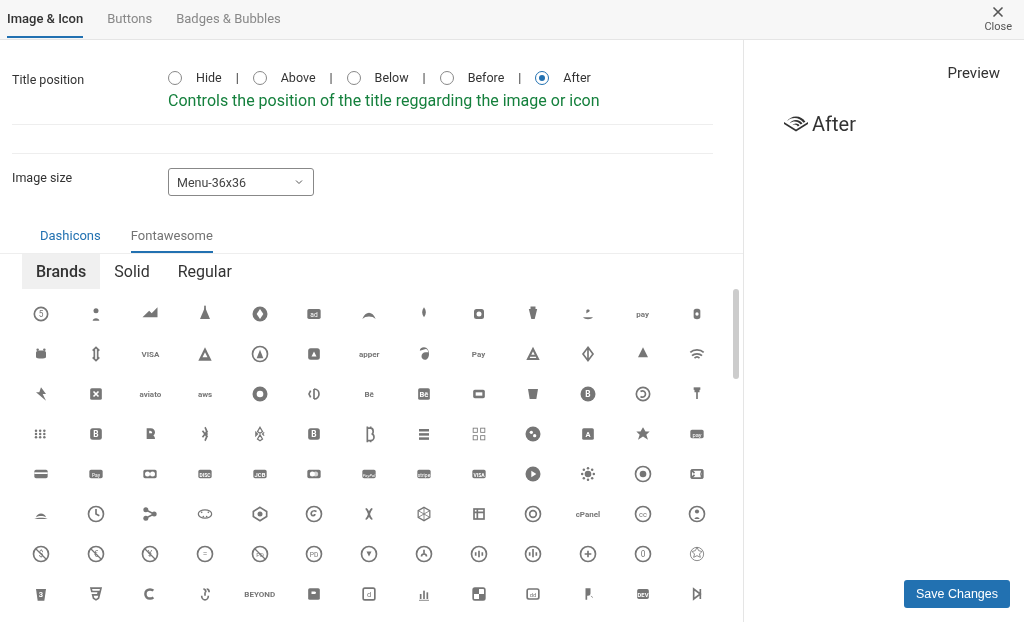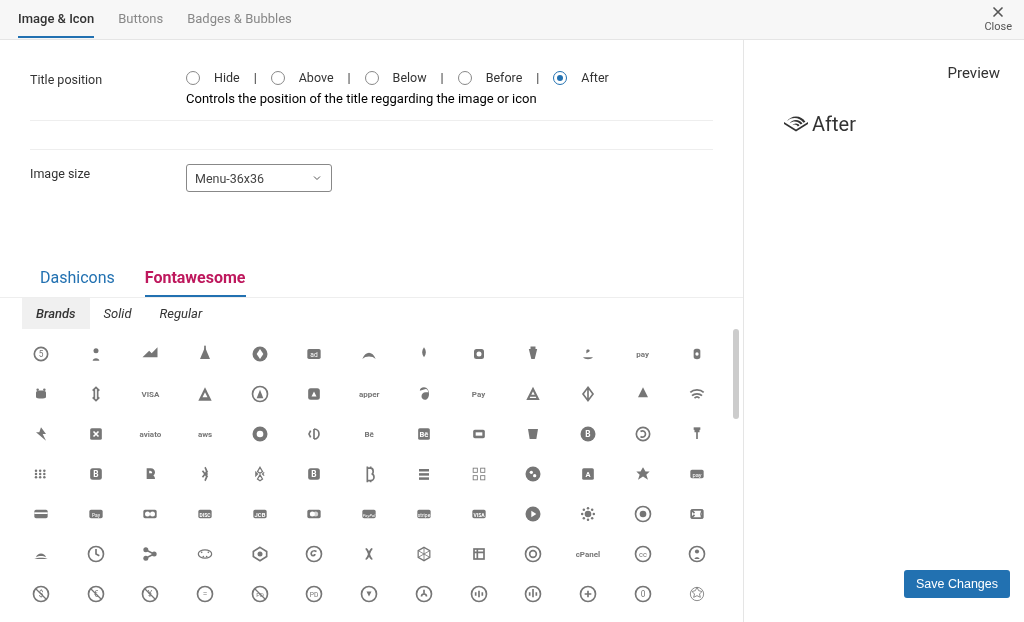--- a/index.html
+++ b/index.html
@@ -1,64 +1,64 @@
 <!DOCTYPE html>
 <html><head>
 <meta charset="utf-8">
 <style>
 * { box-sizing: border-box; margin: 0; padding: 0; }
 body { font-family: -apple-system, BlinkMacSystemFont, "Segoe UI", Roboto, sans-serif; font-size: 13px; color: #333; background: #fff; width: 1024px; height: 622px; overflow: hidden; position: relative; }
 
-.topbar { height: 40px; background: #f7f7f7; border-bottom: 1px solid #e5e5e5; display: flex; align-items: center; padding: 0 18px; position: relative; }
+.topbar { height: 40px; background: #f7f7f7; border-bottom: 1px solid #e5e5e5; display: flex; align-items: center; padding: 0 7px; position: relative; }
 .tabs { display: flex; gap: 24px; }
 .tab { color: #888; padding: 10px 0; cursor: pointer; font-size: 13px; }
 .tab.active { color: #333; font-weight: 500; border-bottom: 2px solid #2271b1; }
 .close-wrap { position: absolute; right: 12px; top: 4px; text-align: center; cursor: pointer; color: #555; }
 .close-wrap svg { width: 16px; height: 16px; display: block; margin: 0 auto; }
 .close-wrap .lbl { font-size: 11px; }
 
 .main { display: flex; height: calc(100% - 40px); }
 .left { flex: 1; border-right: 1px solid #e5e5e5; overflow: hidden; position: relative; }
 .right { width: 280px; padding: 24px; text-align: right; }
 
-.form-area { padding: 26px 30px 10px 30px; }
+.form-area { padding: 26px 30px 10px 12px; }
 .row { display: flex; align-items: flex-start; padding: 4px 0 14px 0; }
 .row + .row { border-top: 1px solid #eee; padding-top: 14px; }
 .row-label { width: 156px; font-size: 12.5px; color: #333; padding-top: 2px; }
 .row-controls { flex: 1; }
 .radio-line { display: flex; align-items: center; gap: 14px; flex-wrap: wrap; font-size: 12.5px; }
 .radio { width: 14px; height: 14px; border: 1px solid #888; border-radius: 50%; display: inline-flex; align-items: center; justify-content: center; }
 .radio.checked { border-color: #2271b1; }
 .radio.checked::after { content: ""; width: 6px; height: 6px; background: #2271b1; border-radius: 50%; }
-.hint { color: #000000; font-size: 13px; margin-top: 6px; }
+.hint { color: #15803d; font-size: 16px; margin-top: 6px; }
 .select { width: 146px; height: 28px; border: 1px solid #888; border-radius: 3px; padding: 0 8px; display: flex; align-items: center; justify-content: space-between; font-size: 12.5px; color: #444; cursor: pointer; gap: 40px; }
 .select svg { width: 12px; height: 12px; }
 
 .icon-tabs { display: flex; gap: 30px; padding: 0 30px 0 40px; border-bottom: 1px solid #eee; }
-.icon-tab { padding: 8px 0; font-size: 16px; color: #2271b1; cursor: pointer; margin-top: 44px; }
-.icon-tab.active { color: #be185d; font-weight: 700; border-bottom: 2px solid #2271b1; }
+.icon-tab { padding: 8px 0; font-size: 13px; color: #2271b1; cursor: pointer; }
+.icon-tab.active { color: #737373; font-weight: 400; border-bottom: 2px solid #2271b1; }
 
 .subcat-row { display: flex; padding: 0 0 0 22px; }
-.subcat { padding: 8px 14px; font-size: 13px; color: #333; cursor: pointer; font-style: italic; }
+.subcat { padding: 8px 14px; font-size: 16px; color: #333; cursor: pointer; }
 .subcat.active { background: #f0f0f0; font-weight: 500; }
 
 .icon-grid-wrap { position: relative; height: 320px; }
 .icon-grid { padding: 10px 22px; display: grid; grid-template-columns: repeat(13, 1fr); gap: 10px 12px; overflow-y: auto; height: 100%; }
 .icon-cell { width: 38px; height: 30px; display: flex; align-items: center; justify-content: center; cursor: pointer; border-radius: 3px; }
 .icon-cell svg { width: 20px; height: 20px; fill: #767676; }
 .icon-cell .txt { font-size: 8px; color: #767676; font-weight: bold; text-align: center; }
 
 .scroll-ind { position: absolute; right: 4px; top: 0; width: 6px; height: 90px; background: #ccc; border-radius: 3px; }
 
 .preview-title { font-size: 15px; color: #333; margin-bottom: 24px; }
 .preview-content { display: flex; align-items: center; gap: 4px; padding: 6px 16px; }
 .preview-content svg { width: 24px; height: 24px; }
 .preview-content .ptxt { font-size: 20px; color: #333; }
 
-.save-btn { position: absolute; right: 14px; bottom: 24px; background: #2271b1; color: #fff; border: none; border-radius: 3px; padding: 7px 12px; font-size: 12.5px; cursor: pointer; }
+.save-btn { position: absolute; right: 14px; bottom: 14px; background: #2271b1; color: #fff; border: none; border-radius: 3px; padding: 7px 12px; font-size: 12.5px; cursor: pointer; }
 </style>
 </head>
 <body>
 
 <div class="topbar">
   <div class="tabs">
     <div class="tab active">Image &amp; Icon</div>
     <div class="tab">Buttons</div>
     <div class="tab">Badges &amp; Bubbles</div>
   </div>

